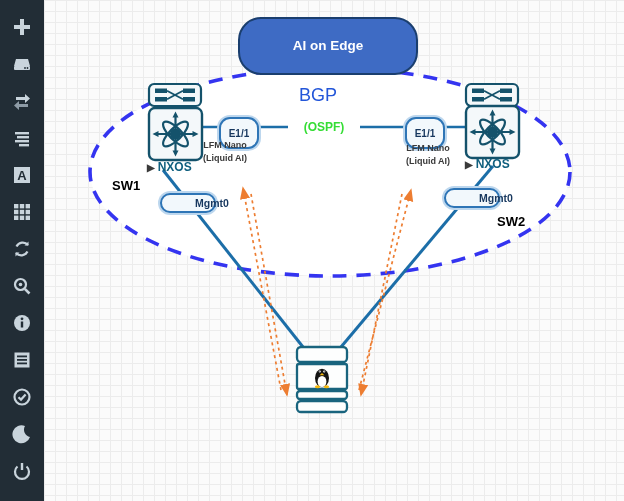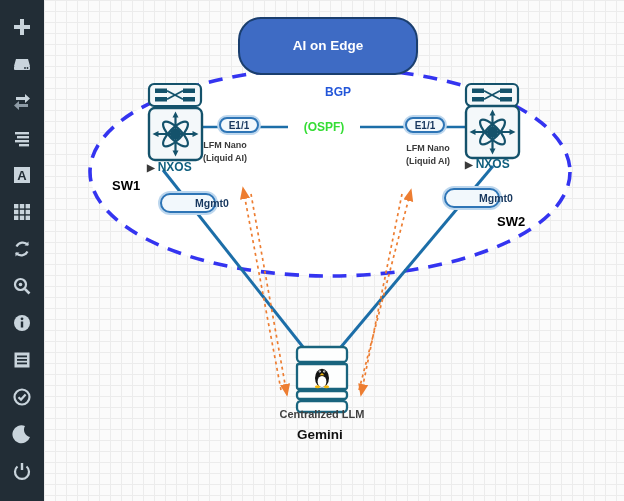--- a/index.html
+++ b/index.html
@@ -36,25 +36,25 @@
     text-align:center;
   }
   .title-box { left:194px; top:17px; width:180px; height:58px; font-weight:bold; font-size:13.5px; line-height:1.75;border-radius:23px; }
   .reasoning-box { left:193px; top:452px; width:160px; height:31px; font-size:13px; }
 
   .pill {
     position:absolute; background:#F2F8FC; border:2px solid #2E75B6; border-radius:11px;
     box-shadow:0 0 0 2px #BDD7EE;
     color:#17375E; font-weight:bold; display:flex; align-items:center; justify-content:center;
   }
-  .pill-e11 { width:40px; height:16px; font-size:10px; }
+  .pill-e11 { width:40px; height:32px; font-size:10px; }
   .pill-mgmt { width:56px; height:20px; font-size:10.5px;padding-left:48px; }
 
   .lbl { position:absolute; white-space:nowrap; }
-  .lbl-bgp { left:264px; top:85px; width:60px; text-align:center; color:#2356D9; font-weight:bold; font-size:12px; }
+  .lbl-bgp { left:244px; top:85px; width:60px; text-align:center; color:#2356D9; font-weight:normal; font-size:18px; }
   .lbl-ospf { left:244px; top:120px; width:72px; text-align:center; color:#35DD35; font-weight:bold; font-size:12px;
               background:#FFFFFF; border-radius:2px; }
   .lbl-lfm { width:70px; text-align:center; color:#3A3A3A; font-weight:bold; font-size:9px; line-height:1.45; }
   .lbl-nxos { font-size:12px; font-weight:bold; color:#11607F; }
   .lbl-nxos .tri { color:#3A3A3A; font-size:10px; margin-right:3px; }
   .lbl-sw { font-size:13px; font-weight:bold; color:#000000; }
   .lbl-central { left:218px; top:408px; width:120px; text-align:center; font-size:11px; font-weight:bold; color:#3F3F3F; }
   .lbl-gemini { left:218px; top:427px; width:116px; text-align:center; font-size:13.5px; font-weight:bold; color:#111111; }
 </style>
 </head>
@@ -298,17 +298,15 @@
     <div class="lbl lbl-sw" style="left:68px; top:178px;">SW1</div>
     <div class="lbl lbl-sw" style="left:453px; top:182px;margin-top:32px;">SW2</div>
 
     <div class="pill pill-mgmt" style="left:116px; top:193px;">
       <span>Mgmt0</span>
     </div>
     <div class="pill pill-mgmt" style="left:400px; top:188px;">
       <span>Mgmt0</span>
     </div>
 
-    <div class="lbl lbl-central">Centralized LLM</div>
-    <div class="lbl lbl-gemini">Gemini</div>
 
   </div>
 </div>
 
 </body></html>

